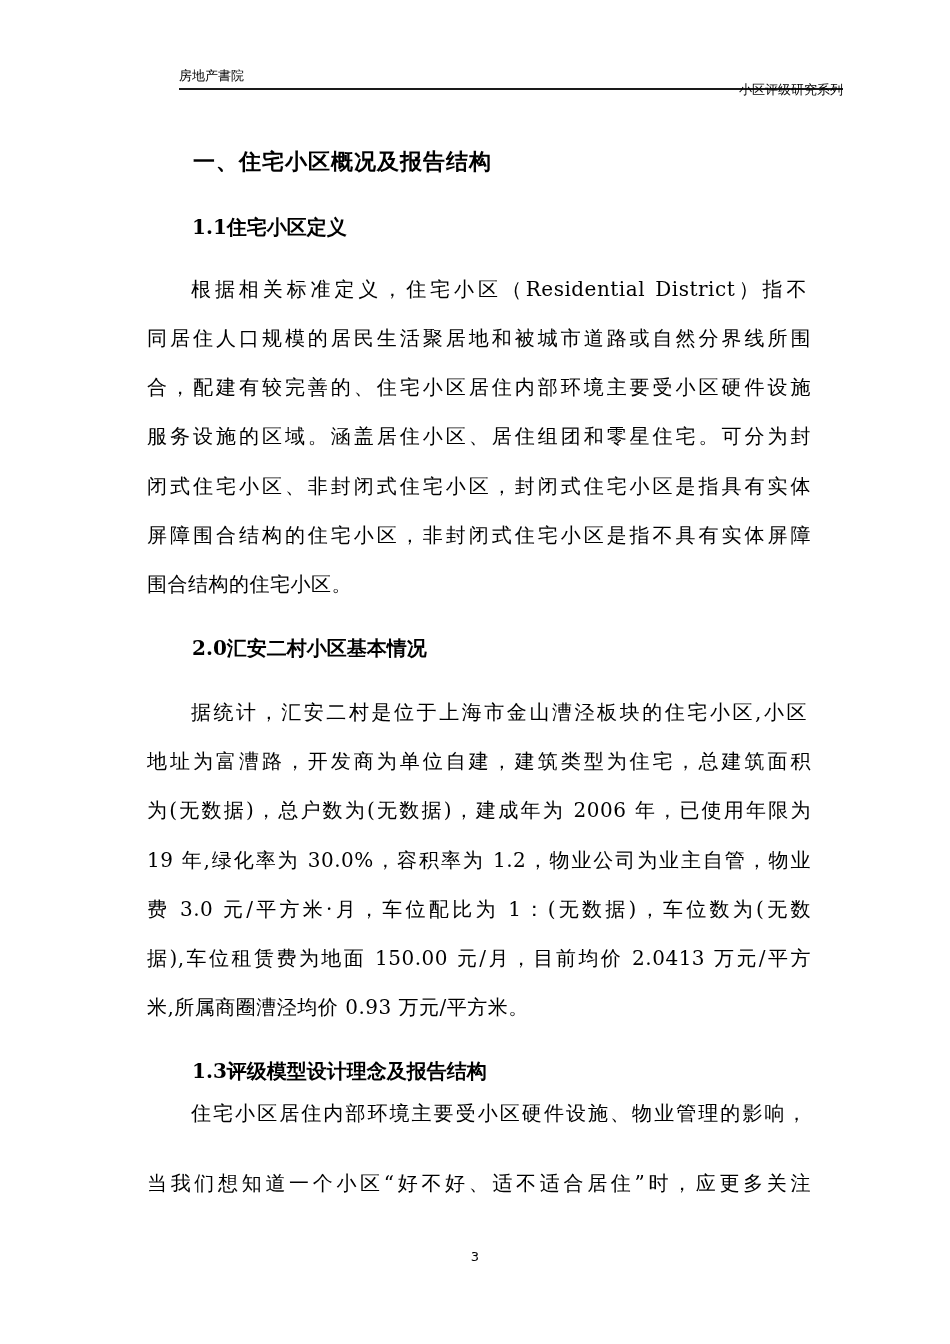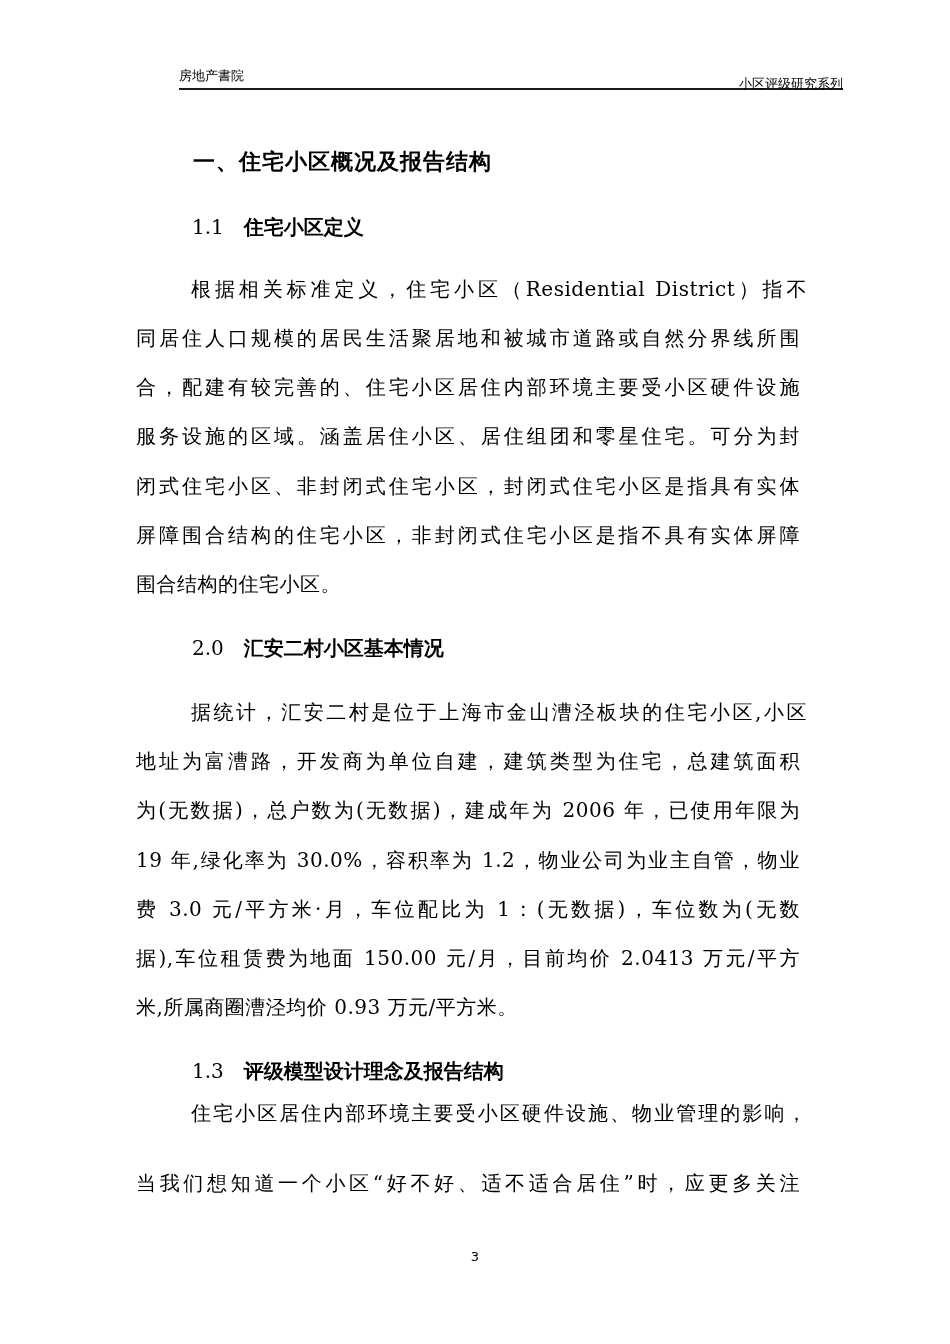--- a/index.html
+++ b/index.html
@@ -22,21 +22,21 @@
       width: 664px;
       height: 22px;
       border-bottom: 2px solid #1a1a1a;
       font-family: "DejaVu Sans", "Liberation Sans", sans-serif;
       font-size: 13px;
       line-height: 20px;
       color: #000;
       margin-left: 36px;
     }
     .page-header .left { position: absolute; left: 0; top: 0; }
-    .page-header .right { position: absolute; right: 0; top: 8px; }
+    .page-header .right { position: absolute; right: 0; top: 14px; }
 
     .h1 {
       position: absolute;
       left: 193px;
       top: 146px;
       font-family: "DejaVu Sans", "Liberation Sans", sans-serif;
       font-weight: bold;
       font-size: 22px;
       line-height: 32px;
       letter-spacing: 1px;
@@ -46,27 +46,27 @@
       position: absolute;
       left: 192px;
       font-family: "DejaVu Sans", "Liberation Sans", sans-serif;
       font-weight: bold;
       font-size: 20px;
       line-height: 30px;
       white-space: nowrap;
     }
     .h2 .num {
       font-family: "DejaVu Serif", "Liberation Serif", serif;
-      font-weight: normal;
-      margin-right: 20px;
+      font-weight: bold;
+      margin-right: 0;
       text-align: right;
     }
     .line {
       position: absolute;
-      left: 136px;
+      left: 147px;
       width: 664px;
       font-size: 20px;
       line-height: 30px;
       white-space: nowrap;
       text-align: justify;
       text-align-last: justify;
       letter-spacing: 0.5px;
     }
     .line.indent { left: 191px; width: 616px; }
     .line.last { text-align-last: left; }

